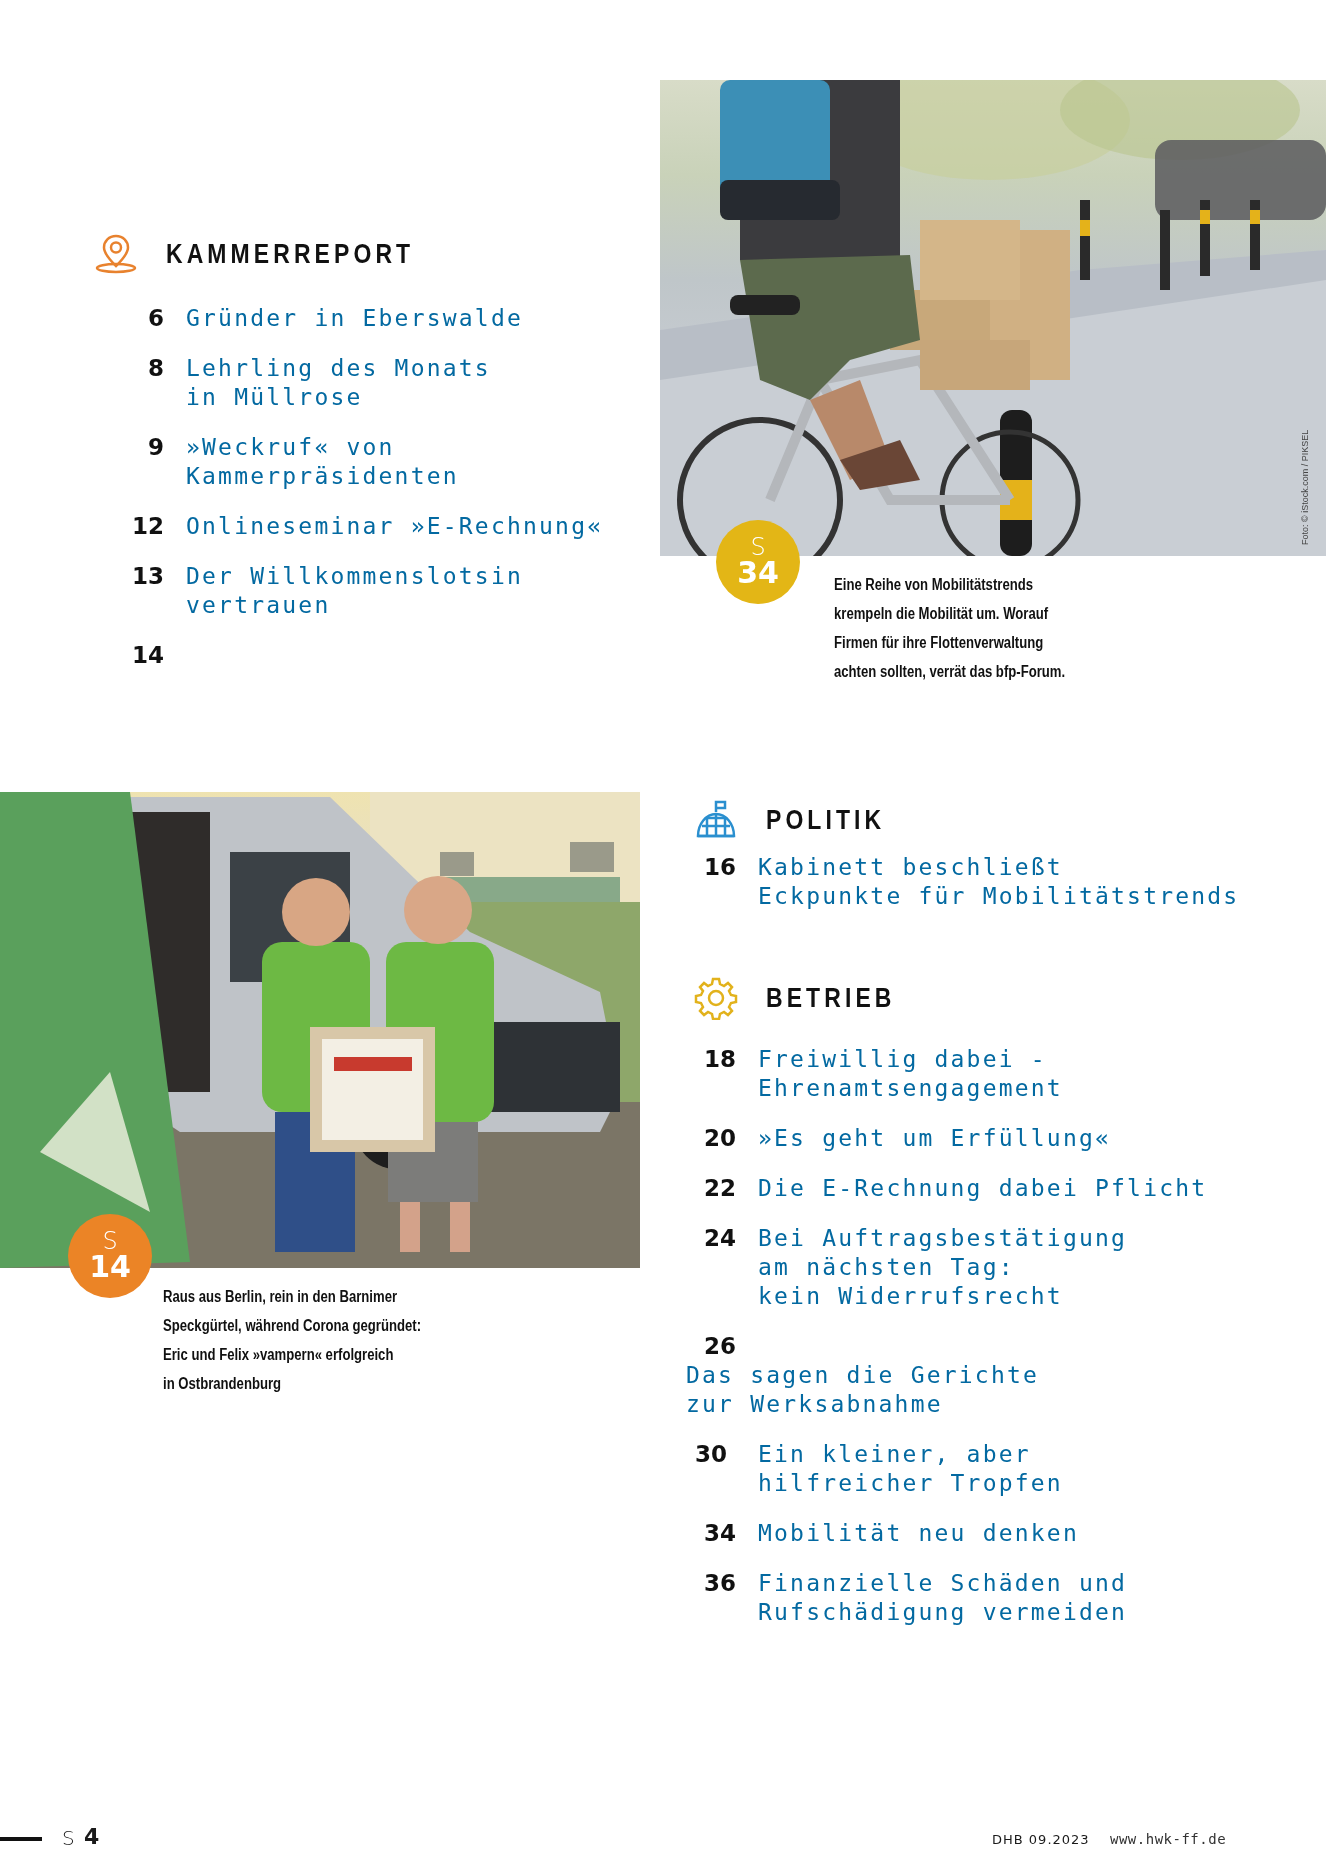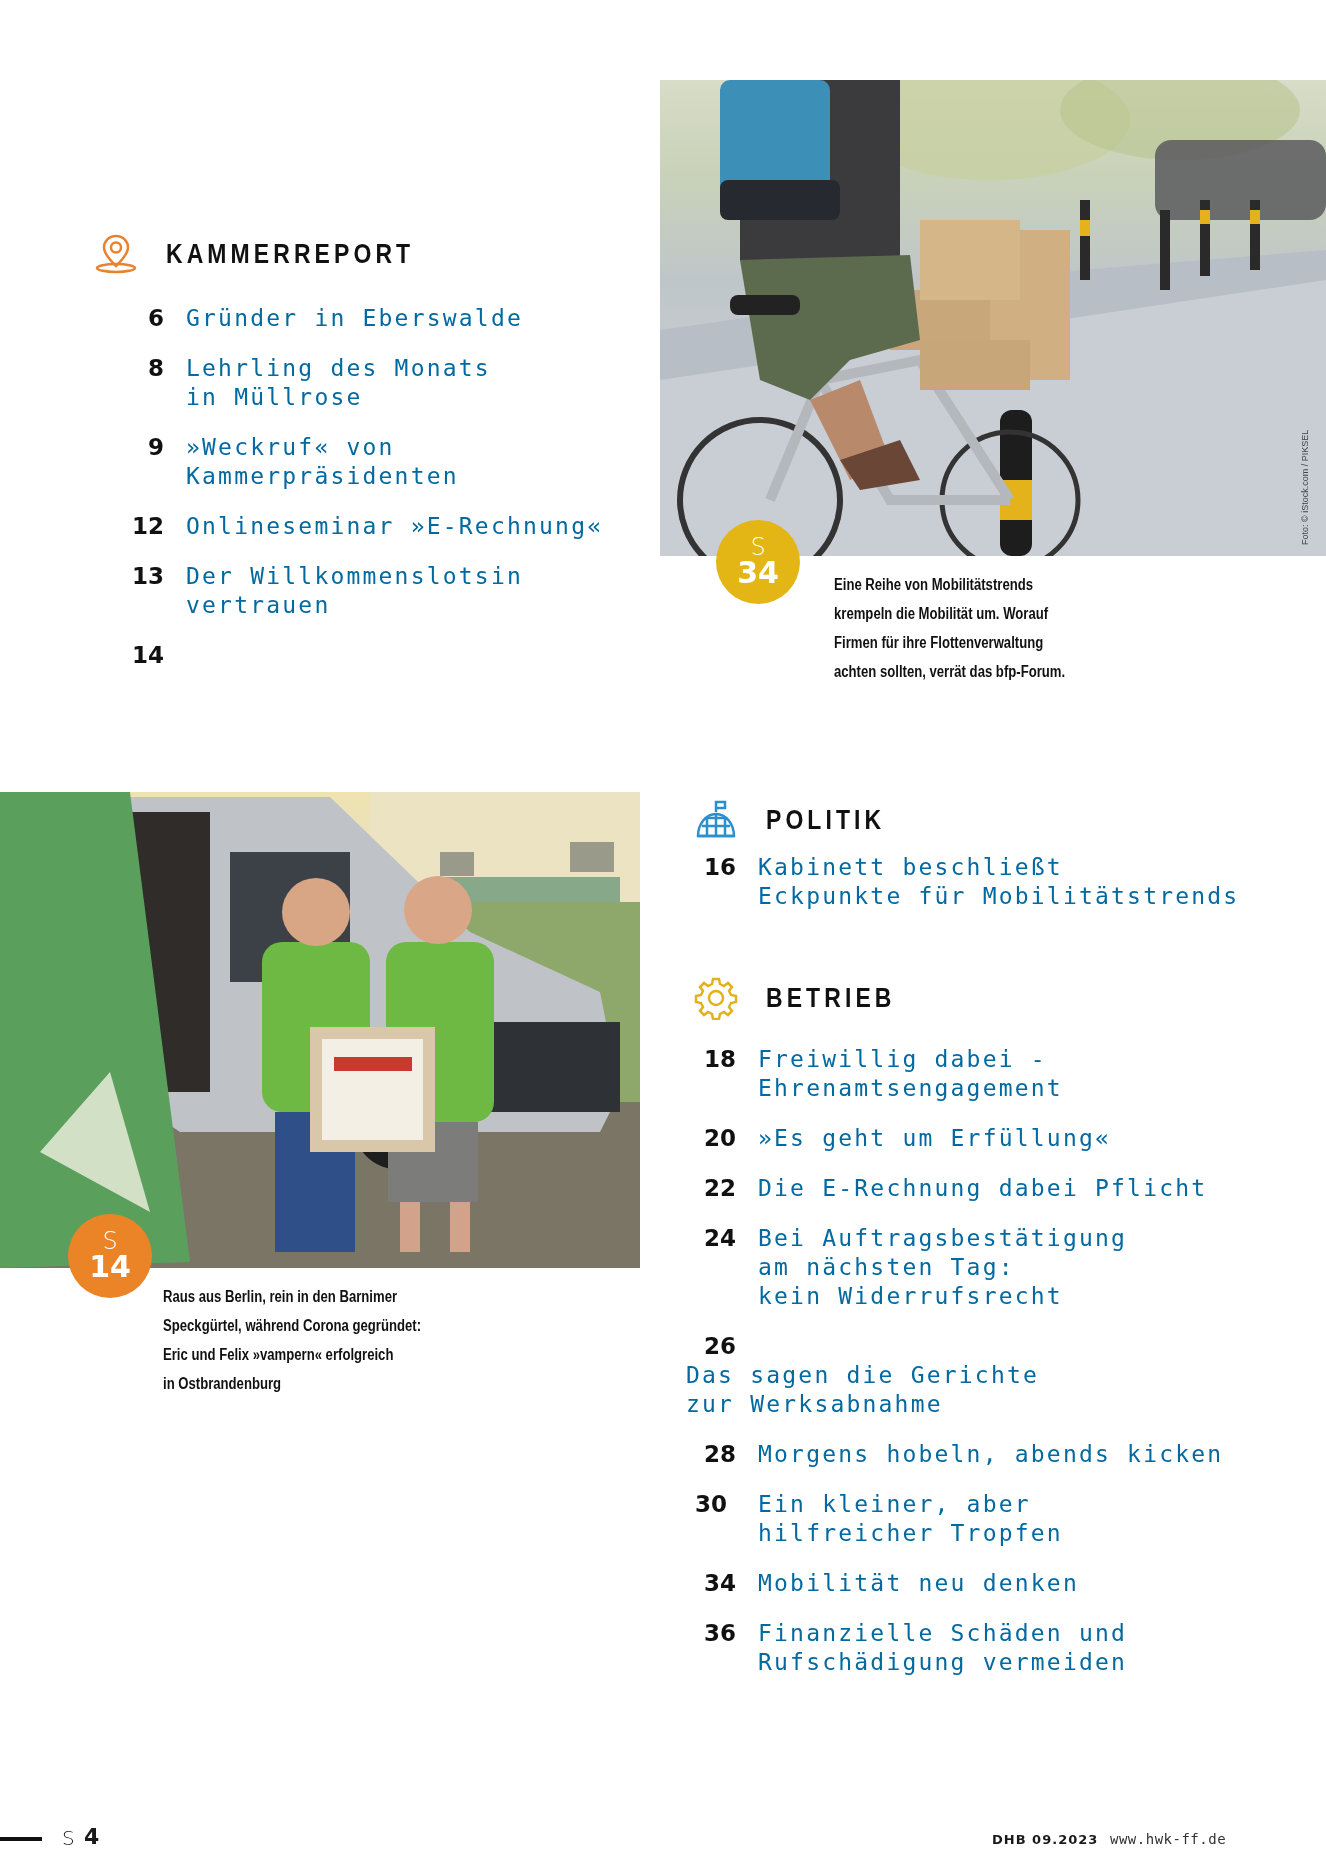--- a/index.html
+++ b/index.html
@@ -43,21 +43,21 @@
                font-weight: 700; line-height: 29px; color: #111; white-space: pre-line;
                transform: scaleX(0.82); transform-origin: left top; }
 
     
     .footer-rule { position: absolute; left: 0; top: 1837px; width: 42px; height: 4px; background: #111; }
     .footer-s { position: absolute; left: 62px; top: 1826px; font-family: "DejaVu Sans", sans-serif;
                 font-size: 20px; font-weight: 300; }
     .footer-pg { position: absolute; left: 84px; top: 1824px; font-family: "DejaVu Sans", sans-serif;
                  font-size: 22px; font-weight: 700; }
     .footer-issue { position: absolute; left: 992px; top: 1832px; font-family: "DejaVu Sans", sans-serif;
-                    font-size: 13px; font-weight: 700; letter-spacing: 1px; }
+                    font-size: 13px; font-weight: 400; letter-spacing: 1px; }
     .footer-url { position: absolute; left: 1110px; top: 1831px; font-family: "DejaVu Sans Mono", monospace;
                   font-size: 14px; color: #333; letter-spacing: 0.5px; }
   </style>
 </head>
 <body>
 
 <div class="sec-head" style="left:94px; top:232px;">
   <span class="sec-icon">
     <svg width="44" height="44" viewBox="0 0 44 44" fill="none" stroke="#E8822E" stroke-width="2.5">
       <path d="M22 4c-7 0-12 5-12 11.5C10 23 22 34 22 34s12-11 12-18.5C34 9 29 4 22 4z"></path>
@@ -239,24 +239,20 @@
     <span class="toc-text">Bei Auftragsbestätigung
 am nächsten Tag:
 kein Widerrufsrecht</span>
   </div>
   <div class="toc-item" style="margin-bottom:21px;flex-direction:column;">
     <span class="toc-num" style="width:50px;">26</span>
     <span class="toc-text">Das sagen die Gerichte
 zur Werksabnahme</span>
   </div>
   <div class="toc-item" style="margin-bottom:21px;">
-    <span class="toc-num" style="width:50px;">28</span>
-    <span class="toc-text">Morgens hobeln, abends kicken</span>
-  </div>
-  <div class="toc-item" style="margin-bottom:21px;">
     <span class="toc-num" style="width:50px;text-align:center;">30</span>
     <span class="toc-text">Ein kleiner, aber
 hilfreicher Tropfen</span>
   </div>
   <div class="toc-item" style="margin-bottom:21px;">
     <span class="toc-num" style="width:50px;">34</span>
     <span class="toc-text">Mobilität neu denken</span>
   </div>
   <div class="toc-item">
     <span class="toc-num" style="width:50px;">36</span>

